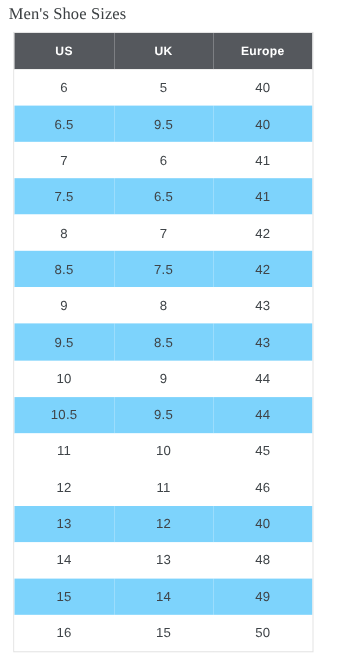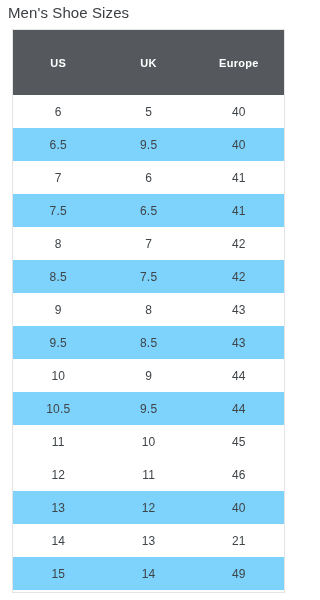--- a/index.html
+++ b/index.html
@@ -23,20 +23,21 @@
   .page-title {
     position: absolute;
     left: 8px;
     top: 3px;
     font-size: 15px;
     line-height: 20px;
     color: #3c4043;
     font-weight: 400;
     letter-spacing: 0.1px;
     white-space: nowrap;
+    font-family: Liberation Serif, serif;
   }
   .size-table-wrap {
     position: absolute;
     left: 12px;
     top: 29px;
     width: 273px;
     height: 564px;
     box-sizing: border-box;
     border: 1px solid #e4e4e4;
     background: #ffffff;
@@ -55,21 +56,21 @@
   thead tr {
     background: #55585d;
   }
   thead th {
     color: #ffffff;
     font-size: 11px;
     font-weight: bold;
     letter-spacing: 0.3px;
     text-align: center;
     height: 33px;
-    padding: 16px;
+    padding: 0;
     border: 0;
   }
   tbody td {
     text-align: center;
     font-size: 12px;
     color: #3f4448;
     height: 33px;
     padding: 0;
     border: 0;
     font-weight: 400;
@@ -161,21 +162,21 @@
             <td>46</td>
           </tr>
           <tr class="row-even">
             <td>13</td>
             <td>12</td>
             <td>40</td>
           </tr>
           <tr class="row-odd">
             <td>14</td>
             <td>13</td>
-            <td>21</td>
+            <td>48</td>
           </tr>
           <tr class="row-even">
             <td>15</td>
             <td>14</td>
             <td>49</td>
           </tr>
           <tr class="row-odd">
             <td>16</td>
             <td>15</td>
             <td>50</td>

